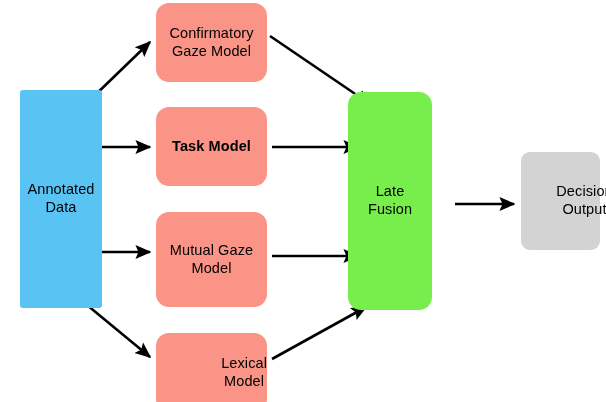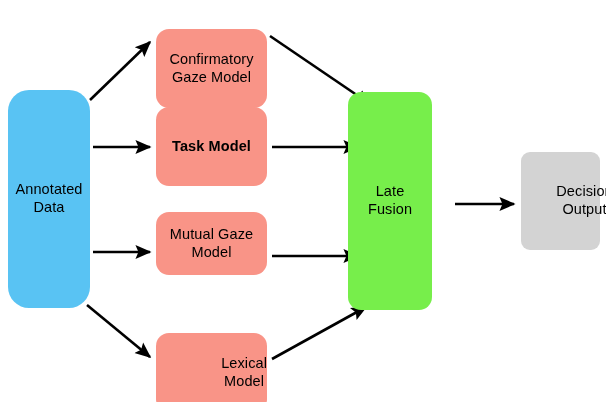--- a/index.html
+++ b/index.html
@@ -32,22 +32,23 @@
     align-items: center;
     justify-content: center;
     text-align: center;
     color: #000000;
     line-height: 1.22;
     white-space: pre-line;
     letter-spacing: 0.1px;
   }
   .node-source {
     background: #59c3f3;
-    border-radius: 21px;
+    border-radius: 3px;
     font-size: 14.5px;
+    margin-left: 12px;
   }
   .node-model {
     background: #f99487;
     border-radius: 13px;
     font-size: 14.5px;
   }
   .node-fusion {
     background: #77ee4b;
     border-radius: 13px;
     font-size: 14.5px;
@@ -87,30 +88,30 @@
     <line x1="272" y1="359" x2="366" y2="307" stroke="#000000" stroke-width="2.6" marker-end="url(#arrowhead)"></line>
 
     <line x1="455" y1="204" x2="514" y2="204" stroke="#000000" stroke-width="2.6" marker-end="url(#arrowhead)"></line>
   </svg>
 
   <div class="node node-source" style="left:8px; top:90px; width:82px; height:218px;">
     <span>Annotated
 Data</span>
   </div>
 
-  <div class="node node-model" style="left:156px; top:3px; width:111px; height:79px;margin-top:26px;">
+  <div class="node node-model" style="left:156px; top:3px; width:111px; height:79px;">
     <span>Confirmatory
 Gaze Model</span>
   </div>
 
   <div class="node node-model" style="left:156px; top:107px; width:111px; height:79px;font-weight:bold;">
     <span>Task Model</span>
   </div>
 
-  <div class="node node-model" style="left:156px; top:212px; width:111px; height:63px;">
+  <div class="node node-model" style="left:156px; top:212px; width:111px; height:95px;">
     <span>Mutual Gaze
 Model</span>
   </div>
 
   <div class="node node-model" style="left:156px; top:333px; width:111px; height:79px;justify-content:flex-end;">
     <span>Lexical
 Model</span>
   </div>
 
   <div class="node node-fusion" style="left:348px; top:92px; width:84px; height:218px;">

